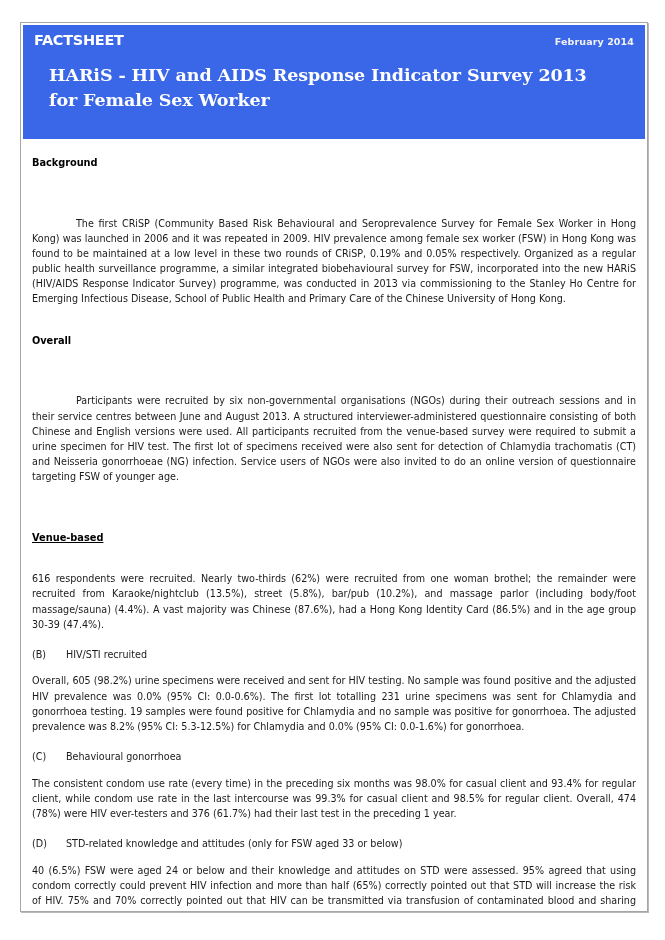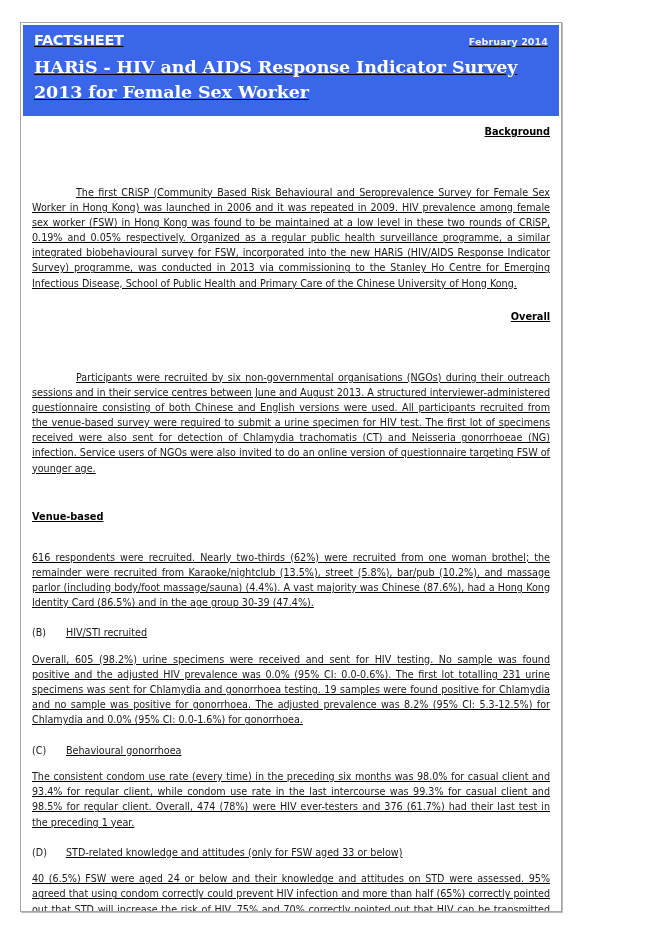--- a/index.html
+++ b/index.html
@@ -12,28 +12,27 @@
     height: 940px;
     font-family: "DejaVu Sans", "Liberation Sans", sans-serif;
     -webkit-font-smoothing: antialiased;
   }
 
   
   .page {
     position: absolute;
     left: 20px;
     top: 22px;
-    width: 542px;
+    width: 628px;
     height: 890px;
     background: #ffffff;
     border: 1px solid #a6a6a6;
     box-sizing: border-box;
     box-shadow: 1px 1px 0 0 #b9b9b9;
     overflow: hidden;
-    text-decoration: underline;
   }
 
   
   .banner {
     position: relative;
     margin: 2px 2px 0 2px;
     background: #3a66e8;
     padding: 7px 11px 11px 11px;
     box-sizing: border-box;
   }
@@ -57,46 +56,45 @@
     font-weight: 600;
     letter-spacing: 0.1px;
   }
   .doc-title {
     color: #ffffff;
     font-family: "DejaVu Serif", "Liberation Serif", serif;
     font-size: 17.5px;
     font-weight: bold;
     line-height: 1.42;
     letter-spacing: -0.1px;
-    margin: 0;
+    margin: 15px;
     max-width: 580px;
   }
 
   
   .content {
     padding: 9px 11px 0 11px;
     box-sizing: border-box;
     font-size: 9.6px;
     color: #1a1a1a;
     line-height: 1.52;
   }
   .h-section {
     font-size: 9.8px;
     font-weight: bold;
     color: #000000;
-    margin: 0 0 3px 0;
+    margin: 8px 0 3px 0;
     letter-spacing: -0.05px;
-    text-align: right;
   }
   .h-sub {
     font-size: 9.8px;
     font-weight: bold;
     color: #000000;
     text-decoration: underline;
-    margin: 15px 0 3px 0;
+    margin: 28px 0 3px 0;
     display: inline-block;
   }
   .para {
     margin: 0 0 0 0;
     text-align: justify;
     text-justify: inter-word;
     line-height: 1.58;
     color: #1a1a1a;
   }
   .para.indent {

